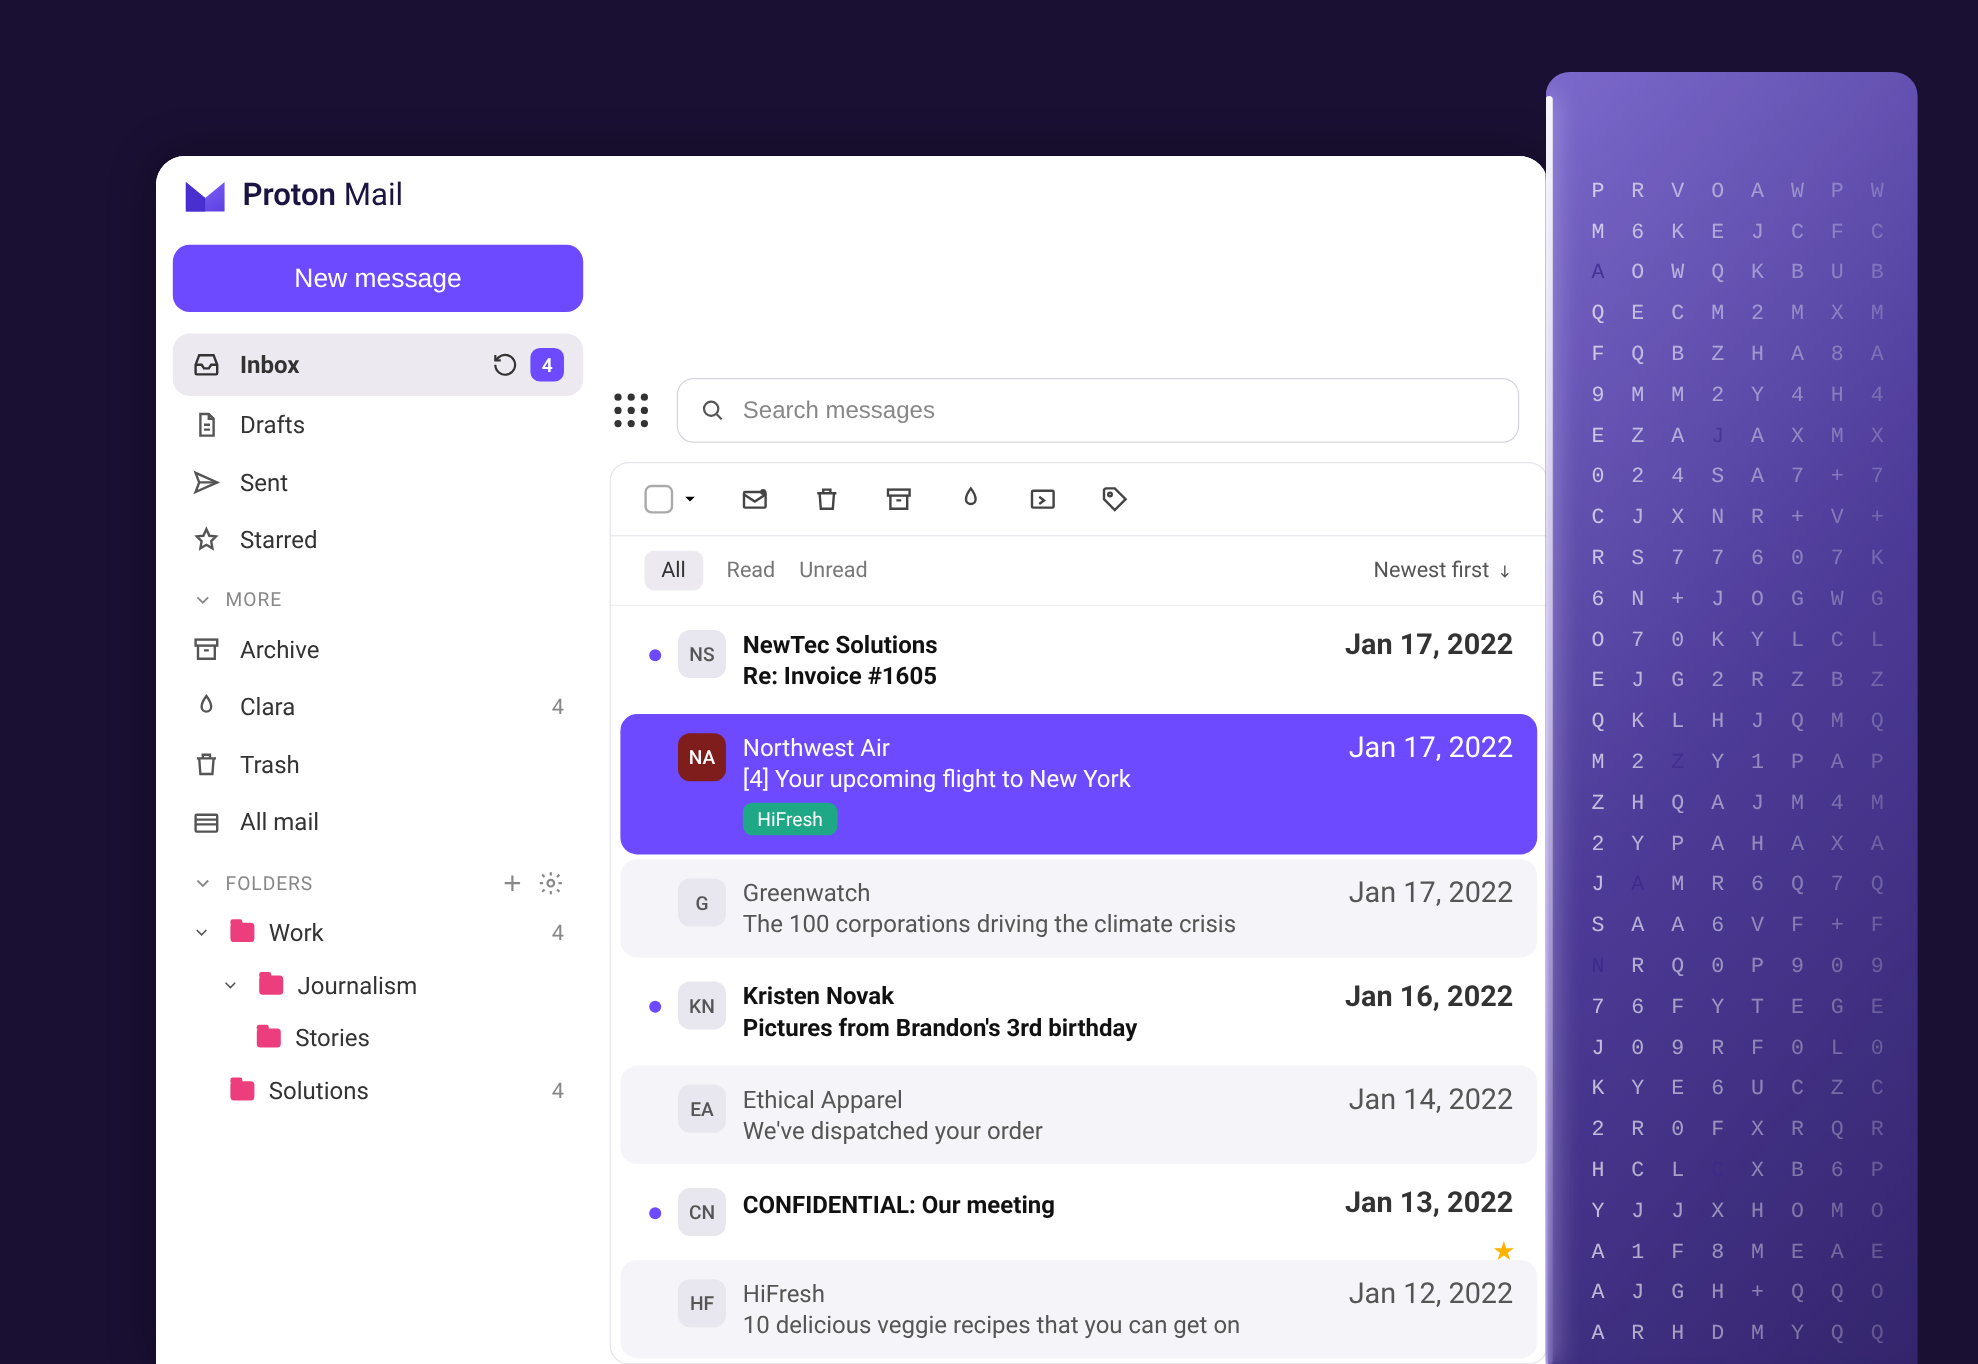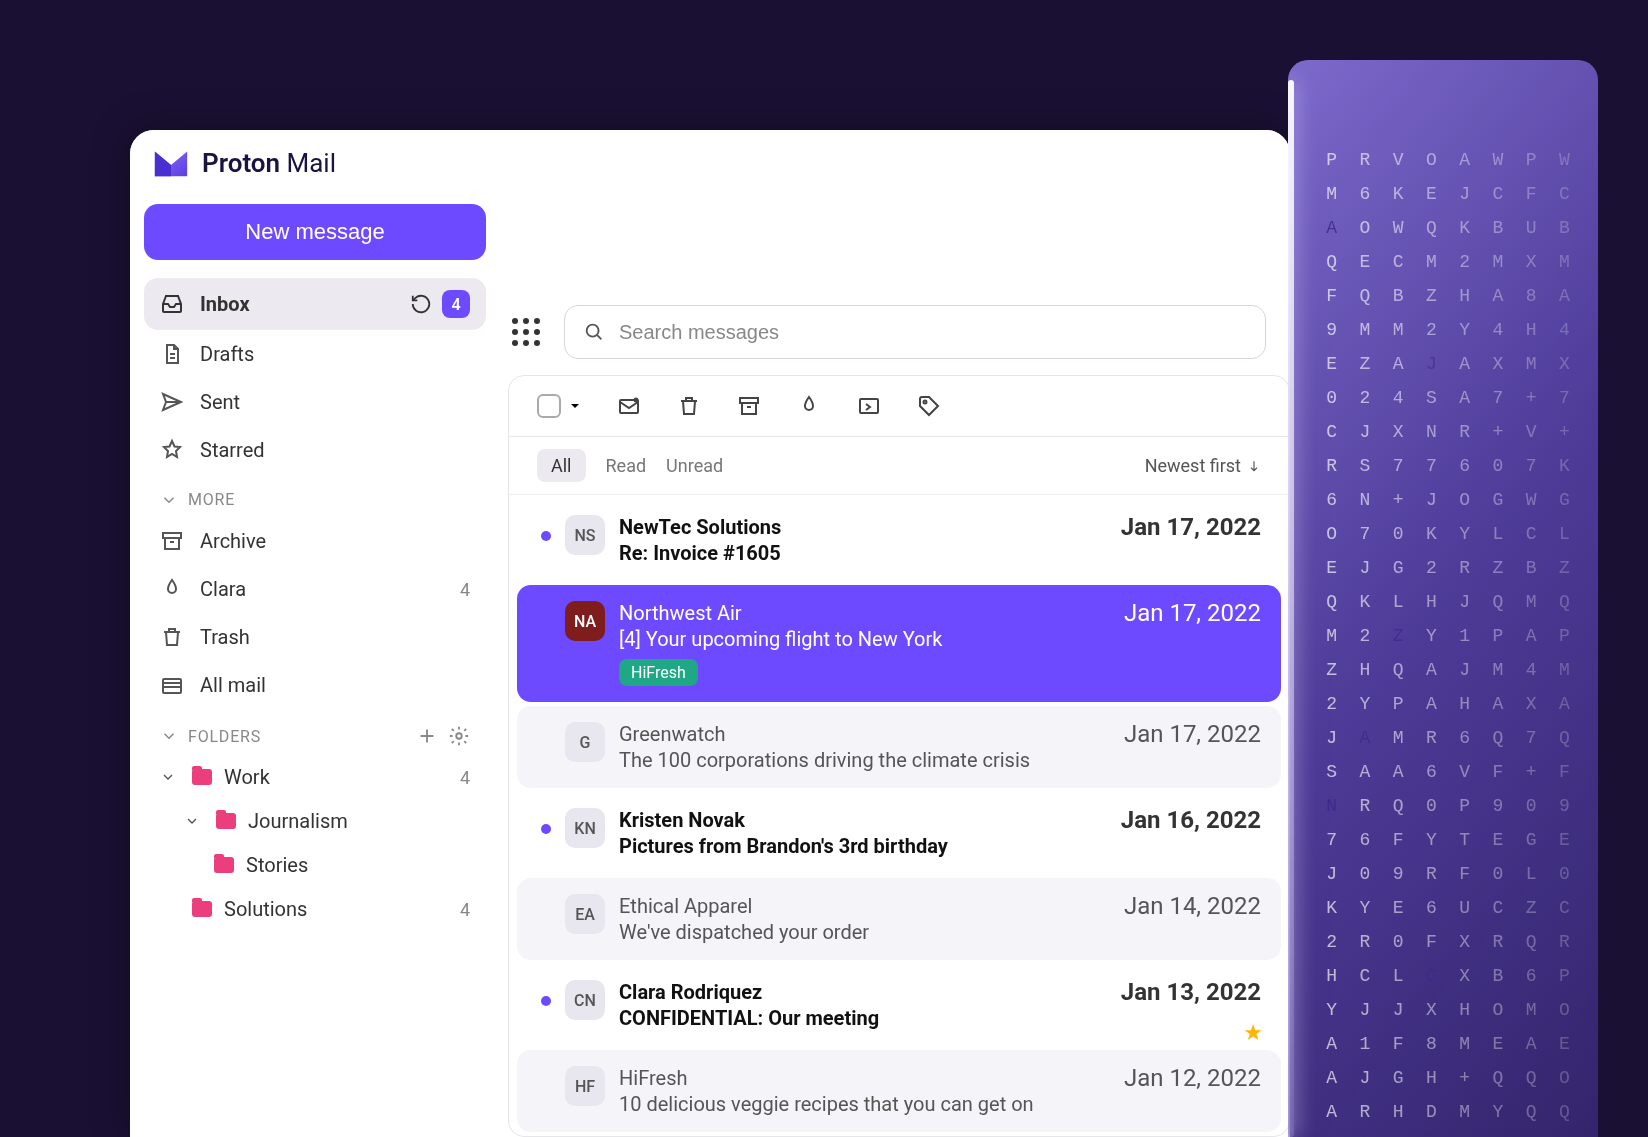--- a/index.html
+++ b/index.html
@@ -568,21 +568,20 @@
             <div class="msg-body">
               <div class="msg-sender">Ethical Apparel</div>
               <div class="msg-subject">We've dispatched your order</div>
             </div>
             <div class="msg-date">Jan 14, 2022</div>
           </div>
           <div class="msg-row unread">
             <span class="unread-dot"></span>
             <div class="avatar">CN</div>
             <div class="msg-body">
-              <div class="msg-sender">Clara Rodriquez</div>
               <div class="msg-subject">CONFIDENTIAL: Our meeting</div>
             </div>
             <div class="msg-date">Jan 13, 2022</div>
             <span class="star-icon">★</span>
           </div>
           <div class="msg-row alt">
             <span class="unread-spacer"></span>
             <div class="avatar">HF</div>
             <div class="msg-body">
               <div class="msg-sender">HiFresh</div>

